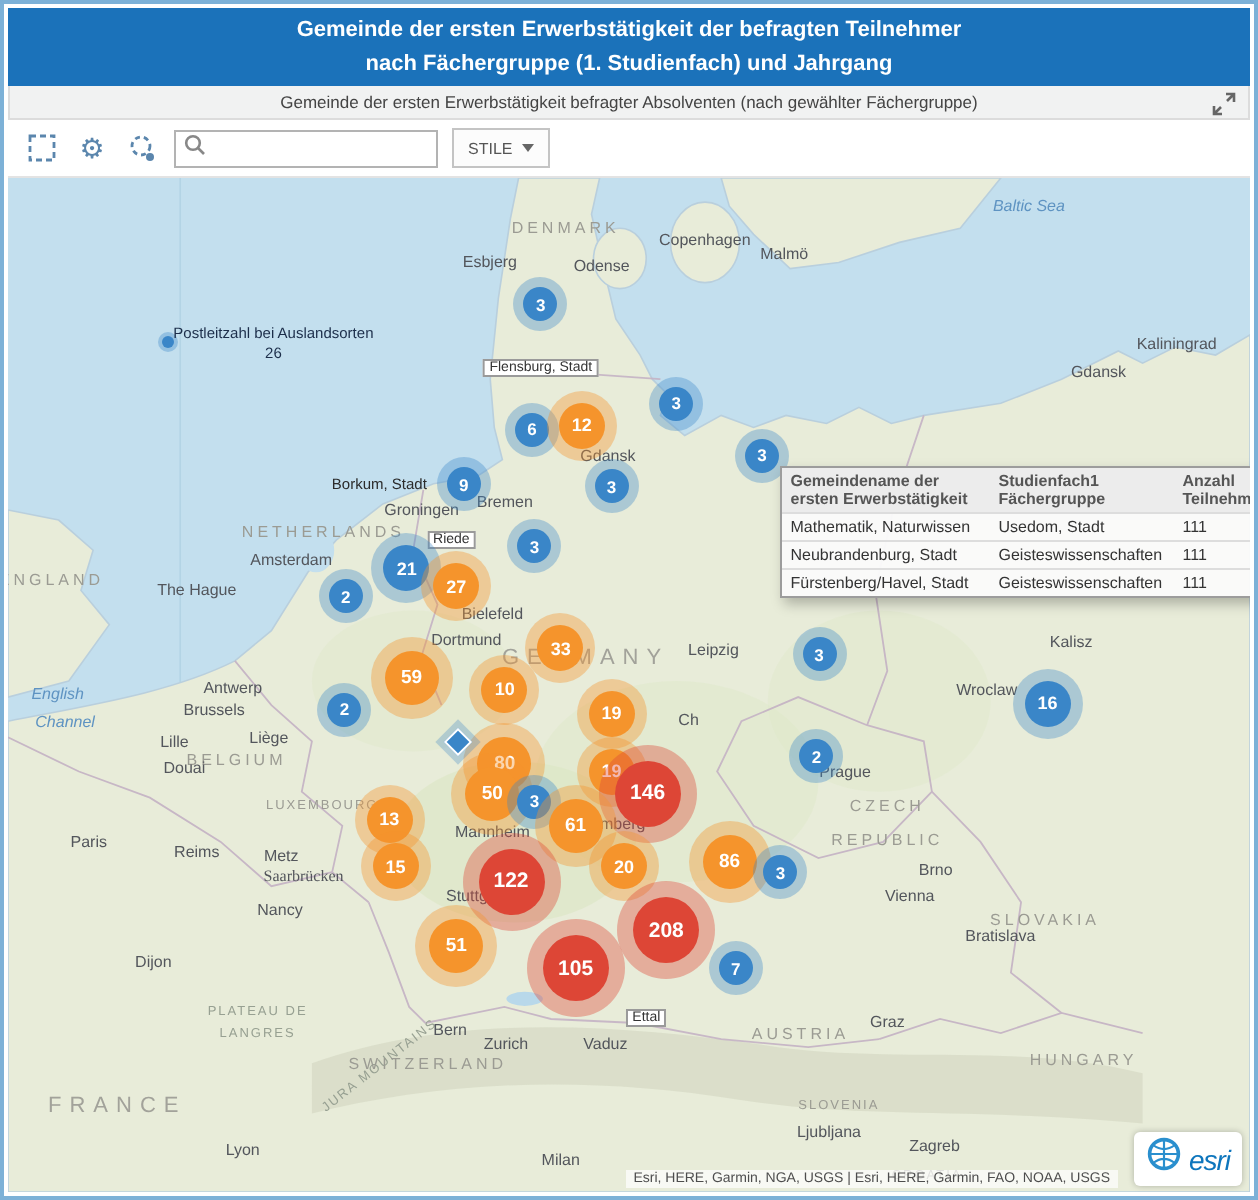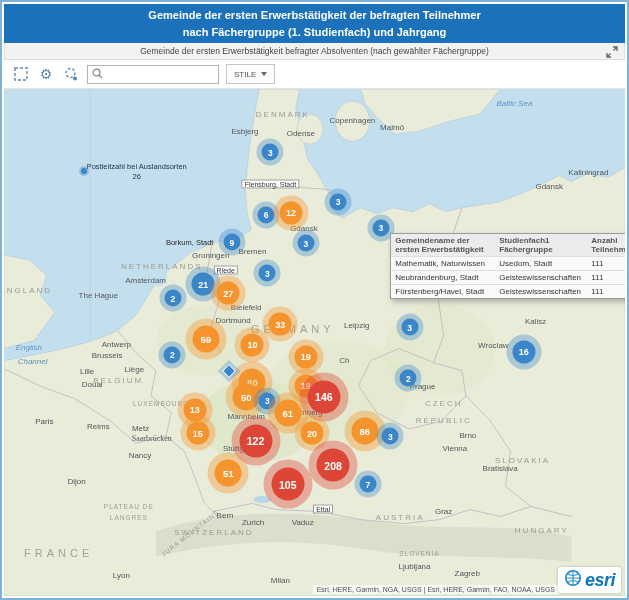--- a/index.html
+++ b/index.html
@@ -57,21 +57,21 @@
   .tooltip{position:absolute;left:62.2%;top:28.5%;width:238px;background:rgba(250,250,250,.97);
            border:1px solid #9c9c9c;box-shadow:2px 3px 6px rgba(0,0,0,.25);font-size:8px;color:#333;}
   .tt-row{display:grid;grid-template-columns:104px 92px 1fr;border-top:1px solid #ddd;}
   .tt-head{font-weight:bold;background:#ececec;color:#555;border-top:none;}
   .tt-cell{padding:2px 4px;white-space:normal;overflow:hidden;}
   
   .attrib{position:absolute;right:66px;bottom:2px;font-size:7px;color:#4d4d4d;
           background:rgba(255,255,255,.7);padding:1px 4px;white-space:nowrap;}
   .esri-logo{position:absolute;right:4px;bottom:3px;display:flex;align-items:center;gap:3px;
              background:#fff;padding:2px 6px;border-radius:3px;box-shadow:0 0 3px rgba(0,0,0,.25);}
-  .esri-text{font-size:18px;font-weight:bold;font-style:italic;color:#0e76bd;letter-spacing:-.5px;}
+  .esri-text{font-size:14px;font-weight:normal;font-style:italic;color:#0e76bd;letter-spacing:-.5px;}
 </style>
 </head>
 <body>
 
 <div class="app">
 
   <div class="titlebar">
     <div>Gemeinde der ersten Erwerbstätigkeit der befragten Teilnehmer</div>
     <div>nach Fächergruppe (1. Studienfach) und Jahrgang</div>
   </div>

